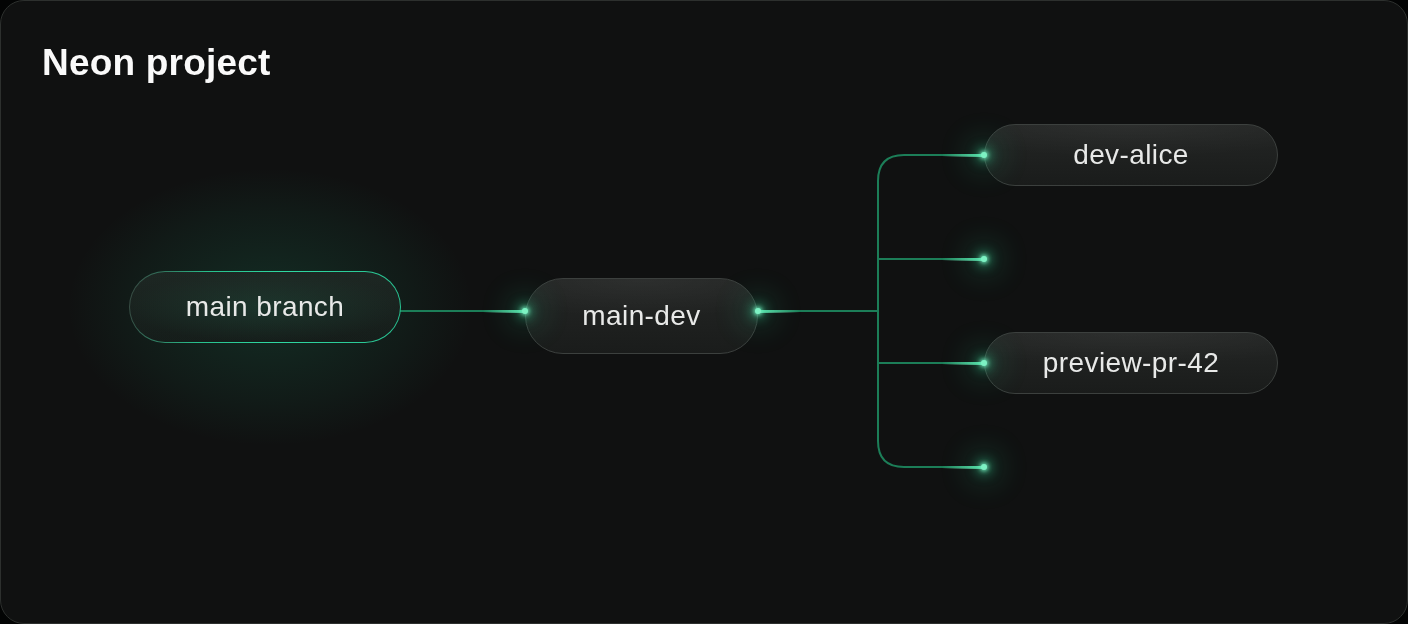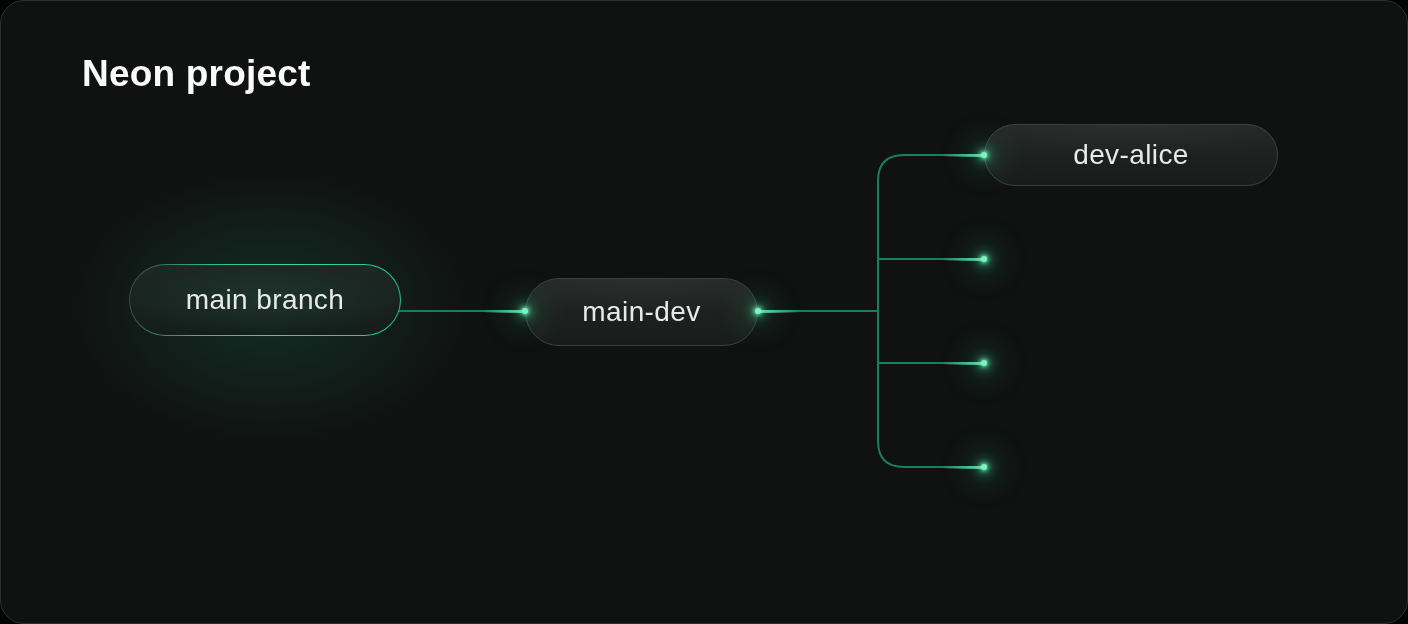--- a/index.html
+++ b/index.html
@@ -20,27 +20,26 @@
     position: absolute;
     inset: 0;
     background: #101111;
     border: 1px solid #2d302e;
     border-radius: 24px;
     box-sizing: border-box;
   }
   .title {
     position: absolute;
     left: 42px;
-    top: 53px;
+    top: 42px;
     font-size: 37px;
     font-weight: 600;
     letter-spacing: 0.2px;
     color: #fafafa;
     z-index: 5;
-    margin-left: 40px;
   }
   
   .root-glow {
     position: absolute;
     left: 0px;
     top: 122px;
     width: 540px;
     height: 370px;
     background: radial-gradient(ellipse closest-side at 50% 50%,
                 rgba(36, 193, 137, 0.16),
@@ -97,22 +96,22 @@
       radial-gradient(120% 90% at 50% 0%, rgba(255,255,255,0.045), rgba(255,255,255,0) 60%),
       linear-gradient(180deg, #242625 0%, #1a1c1b 100%);
   }
   .node.primary {
     border: 1.5px solid transparent;
     background:
       radial-gradient(ellipse at 50% 50%, rgba(45,200,145,0.13), rgba(45,200,145,0.02) 72%) padding-box,
       linear-gradient(180deg, #1d2421 0%, #151a18 100%) padding-box,
       linear-gradient(100deg, #3a443f 0%, #27bf8c 28%, #2fd8a2 55%, #28c291 100%) border-box;
   }
-  .node-main      { left: 129px; top: 264px; width: 272px; height: 72px; }
-  .node-main-dev  { left: 525px; top: 278px; width: 233px; height: 68px; }
+  .node-main      { left: 129px; top: 271px; width: 272px; height: 72px; }
+  .node-main-dev  { left: 525px; top: 278px; width: 233px; height: 76px; }
   .node-leaf      { left: 984px; width: 294px; height: 62px; }
   .leaf-0 { top: 124px; }
   .leaf-1 { top: 228px; }
   .leaf-2 { top: 332px; }
   .leaf-3 { top: 436px; }
 </style>
 </head>
 <body>
 
 <div class="stage">
@@ -144,20 +143,23 @@
     <span>main branch</span>
   </div>
 
   <div class="node gray node-main-dev">
     <span>main-dev</span>
   </div>
 
   <div class="node gray node-leaf leaf-0">
     <span>dev-alice</span>
   </div>
+  <div class="node gray node-leaf leaf-2">
+    <span>preview-pr-42</span>
+  </div>
 
   <div class="glow-dot" style="left: 522px; top: 308px;"></div>
   <div class="glow-dot" style="left: 755px; top: 308px;"></div>
   <div class="glow-dot" style="left: 981px; top: 152px;"></div>
   <div class="glow-dot" style="left: 981px; top: 256px;"></div>
   <div class="glow-dot" style="left: 981px; top: 360px;"></div>
   <div class="glow-dot" style="left: 981px; top: 464px;"></div>
 </div>
 
 </body></html>

